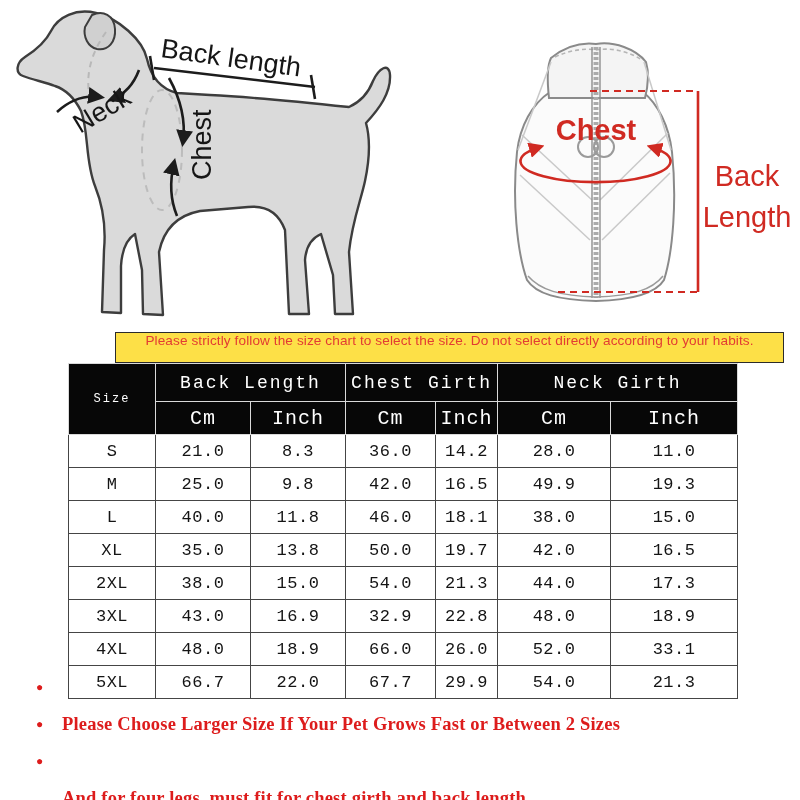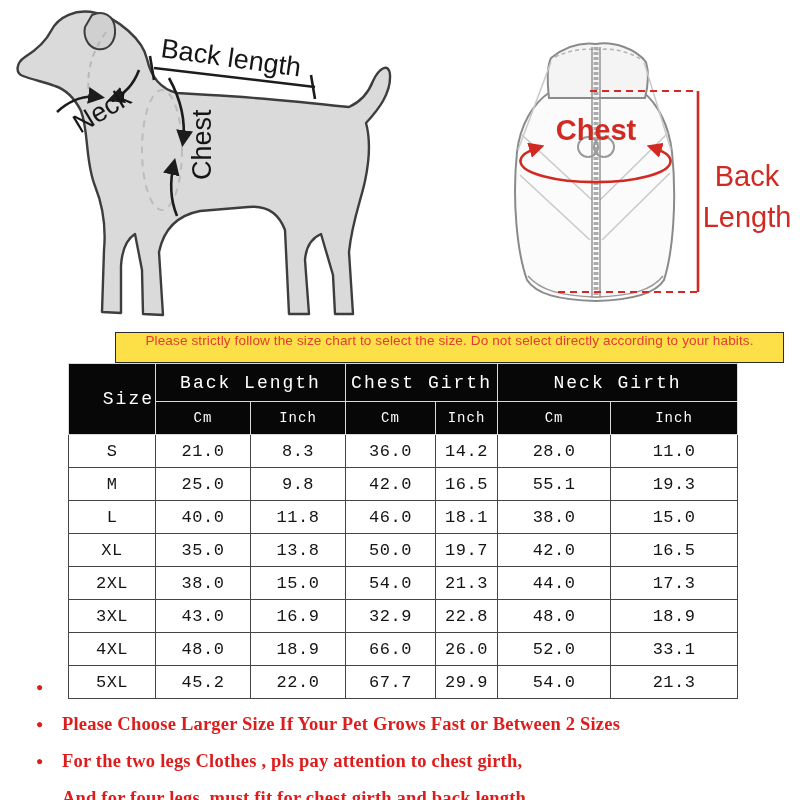--- a/index.html
+++ b/index.html
@@ -10,22 +10,22 @@
   #vest-svg{left:400px;top:0;}
 
   .banner{position:absolute;left:68px;top:332px;width:667px;height:29px;
           border:1px solid #2b2b2b;background:#fde047;display:flex;align-items:flex-start;justify-content:center;margin-left:47px;}
   .banner span{color:#e23b33;font-size:13.6px;letter-spacing:.1px;white-space:nowrap;}
 
   table.size-table{position:absolute;left:68px;top:363px;width:669px;border-collapse:collapse;
           table-layout:fixed;font-family:"Liberation Mono","DejaVu Sans Mono",monospace;}
   table.size-table th{background:#070707;color:#fff;font-weight:normal;border:1px solid #d9d9d9;}
   th.group{height:35px;font-size:18px;letter-spacing:2px;}
-  th.unit{height:30px;font-size:14px;letter-spacing:1px;}
-  th.size-head{font-size:18px;letter-spacing:2px;text-align:right;}
+  th.unit{height:30px;font-size:20px;letter-spacing:1px;}
+  th.size-head{font-size:12px;letter-spacing:2px;}
   table.size-table td{height:30px;border:1px solid #454545;text-align:center;vertical-align:middle;
           font-size:17px;color:#141414;letter-spacing:.5px;background:#fff;}
 
   .notes{position:absolute;left:36px;top:669px;width:750px;
          font-family:"Liberation Serif","DejaVu Serif",serif;font-weight:bold;color:#dd1c1c;}
   .note{display:flex;align-items:flex-start;height:37px;line-height:37px;font-size:18.5px;}
   .note .bullet{width:26px;font-size:12px;line-height:37px;flex:0 0 26px;}
   .note .txt{white-space:nowrap;letter-spacing:.2px;}
 </style>
 </head>
@@ -144,21 +144,21 @@
           <td>14.2</td>
           <td>28.0</td>
           <td>11.0</td>
         </tr>
         <tr>
           <td>M</td>
           <td>25.0</td>
           <td>9.8</td>
           <td>42.0</td>
           <td>16.5</td>
-          <td>55.1</td>
+          <td>49.9</td>
           <td>19.3</td>
         </tr>
         <tr>
           <td>L</td>
           <td>40.0</td>
           <td>11.8</td>
           <td>46.0</td>
           <td>18.1</td>
           <td>38.0</td>
           <td>15.0</td>
@@ -194,41 +194,40 @@
           <td>4XL</td>
           <td>48.0</td>
           <td>18.9</td>
           <td>66.0</td>
           <td>26.0</td>
           <td>52.0</td>
           <td>33.1</td>
         </tr>
         <tr>
           <td>5XL</td>
-          <td>45.2</td>
+          <td>66.7</td>
           <td>22.0</td>
           <td>67.7</td>
           <td>29.9</td>
           <td>54.0</td>
           <td>21.3</td>
         </tr>
       </tbody>
   </table>
 
   <div class="notes">
     <div class="note">
       <span class="bullet">●</span>
     </div>
     <div class="note">
       <span class="bullet">●</span>
       <span class="txt">Please Choose Larger Size If Your Pet Grows Fast or Between 2 Sizes</span>
     </div>
     <div class="note">
       <span class="bullet">●</span>
-      <span class="txt">For the two legs Clothes , pls pay attention to chest girth,</span>
     </div>
     <div class="note">
       <span class="bullet"></span>
       <span class="txt">And for four legs, must fit for chest girth and back length.</span>
     </div>
   </div>
 
 </div>
 
 </body></html>

